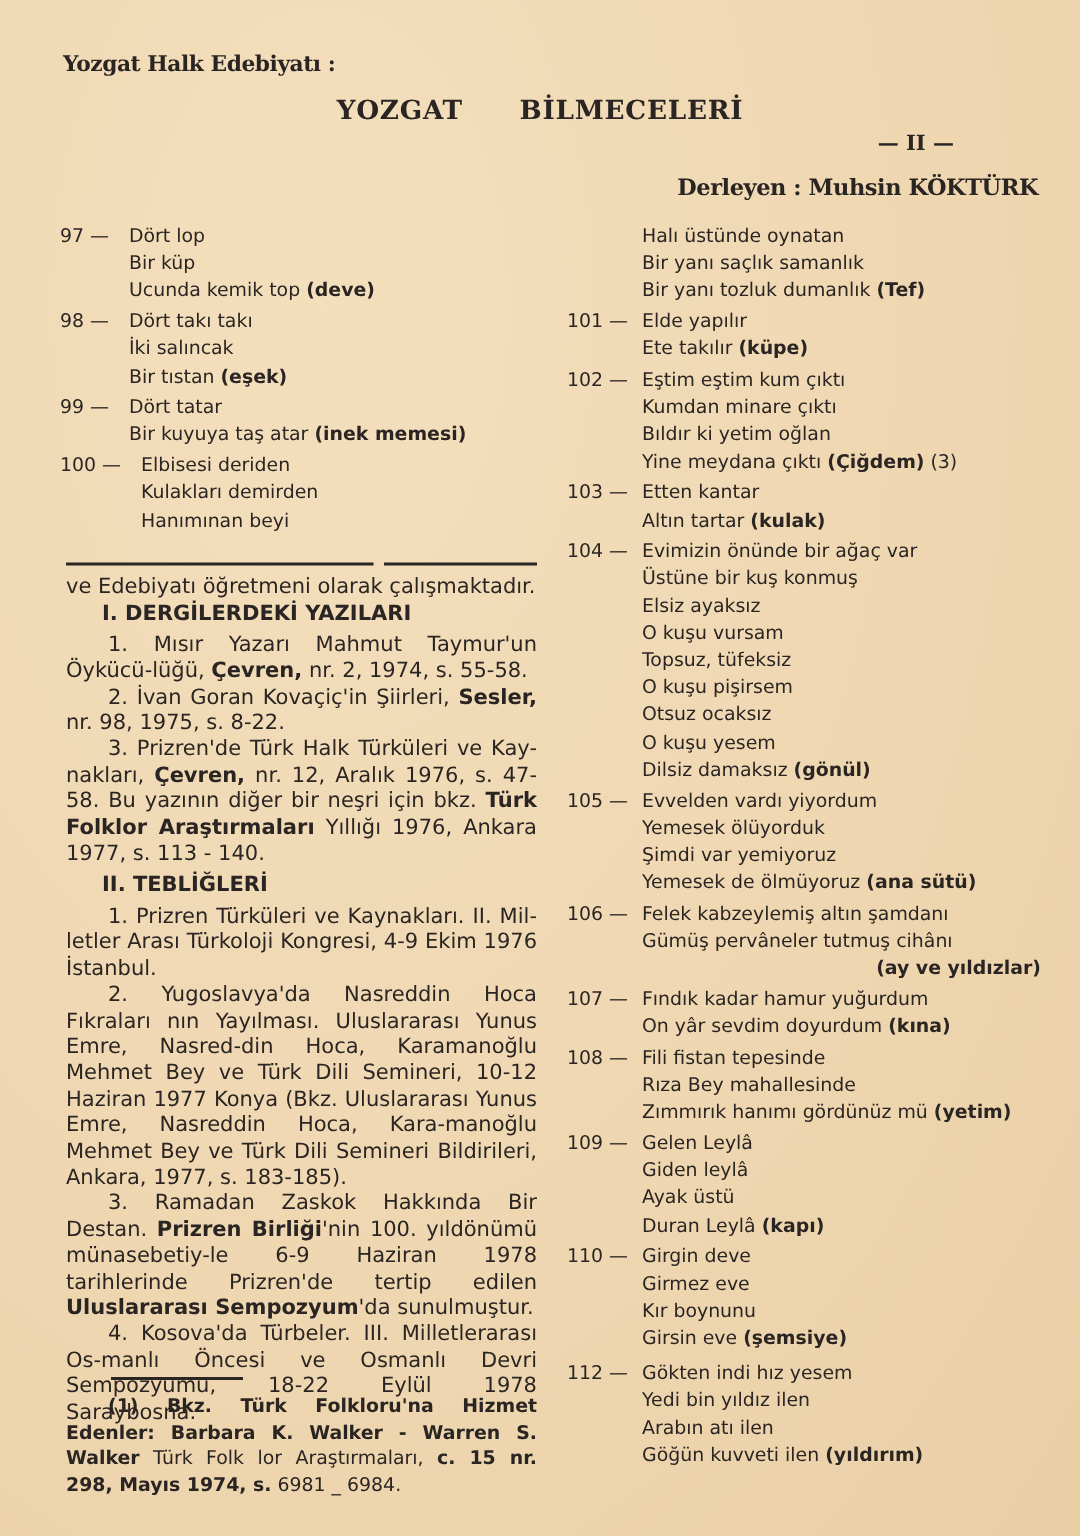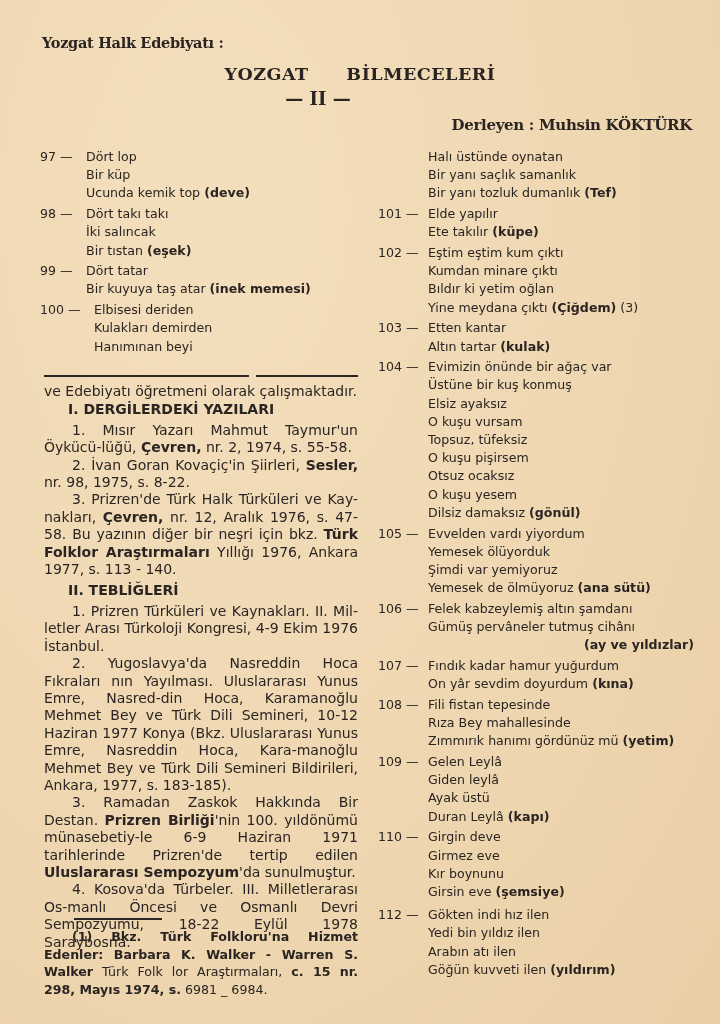--- a/index.html
+++ b/index.html
@@ -7,21 +7,21 @@
     width: 720px; height: 1024px; overflow: hidden;
     background: #f0d9b5;
     background-image: radial-gradient(ellipse at 30% 20%, #f4dfbd 0%, #eed6b0 60%, #e9cfa6 100%);
     color: #2a2522;
     position: relative;
     font-family: "DejaVu Sans", sans-serif;
   }
   .serif { font-family: "DejaVu Serif", serif; font-weight: bold; text-align: right; }
   .kicker { position: absolute; left: 42px; top: 34px; font-size: 14.5px; letter-spacing: -0.3px; }
   .title { position: absolute; left: 0; width: 720px; top: 64px; text-align: center; font-size: 17.5px; letter-spacing: 0.5px; word-spacing: 6px; }
-  .subtitle { position: absolute; left: 0; width: 636px; top: 88px; text-align: center; font-size: 18px; }
+  .subtitle { position: absolute; left: 0; width: 636px; top: 88px; font-size: 14px; }
   .byline { position: absolute; right: 28px; top: 116px; font-size: 15px; letter-spacing: -0.3px; }
 
   .col { position: absolute; font-size: 12.6px; line-height: 18.2px; }
   .riddle { position: relative; }
   .riddle .num { position: absolute; left: 0; top: 0; white-space: nowrap; }
   .riddle .lines { margin-left: 0; }
   .riddle .line { white-space: nowrap; display: block; }
   .ans { font-weight: bold; }
   .gap { height: 2.5px; }
 
@@ -106,21 +106,21 @@
   <p class="ind">
     <span>2. İvan Goran Kovaçiç'in Şiirleri, </span><b>Sesler,</b><span> nr. 98, 1975, s. 8-22.</span>
   </p>
   <p class="ind">
     <span>3. Prizren'de Türk Halk Türküleri ve Kay-nakları, </span><b>Çevren,</b><span> nr. 12, Aralık 1976, s. 47-58. Bu yazının diğer bir neşri için bkz. </span><b>Türk Folklor Araştırmaları</b><span> Yıllığı 1976, Ankara 1977, s. 113 - 140.</span>
   </p>
   <p class="h" style="margin-top:4px;">II. TEBLİĞLERİ</p>
   <p class="ind">1. Prizren Türküleri ve Kaynakları. II. Mil-letler Arası Türkoloji Kongresi, 4-9 Ekim 1976 İstanbul.</p>
   <p class="ind">2. Yugoslavya'da Nasreddin Hoca Fıkraları nın Yayılması. Uluslararası Yunus Emre, Nasred-din Hoca, Karamanoğlu Mehmet Bey ve Türk Dili Semineri, 10-12 Haziran 1977 Konya (Bkz. Uluslararası Yunus Emre, Nasreddin Hoca, Kara-manoğlu Mehmet Bey ve Türk Dili Semineri Bildirileri, Ankara, 1977, s. 183-185).</p>
   <p class="ind">
-    <span>3. Ramadan Zaskok Hakkında Bir Destan. </span><b>Prizren Birliği</b><span>'nin 100. yıldönümü münasebetiy-le 6-9 Haziran 1971 tarihlerinde Prizren'de tertip edilen </span><b>Uluslararası Sempozyum</b><span>'da sunulmuştur.</span>
+    <span>3. Ramadan Zaskok Hakkında Bir Destan. </span><b>Prizren Birliği</b><span>'nin 100. yıldönümü münasebetiy-le 6-9 Haziran 1978 tarihlerinde Prizren'de tertip edilen </span><b>Uluslararası Sempozyum</b><span>'da sunulmuştur.</span>
   </p>
   <p class="ind">4. Kosova'da Türbeler. III. Milletlerarası Os-manlı Öncesi ve Osmanlı Devri Sempozyumu, 18-22 Eylül 1978 Saraybosna.</p>
 </div>
 
 <div class="fn-rule"></div>
 <div id="footnote">
   <p class="ind"><b>(1) Bkz. Türk Folkloru'na Hizmet Edenler: Barbara K. Walker - Warren S. Walker</b><span> Türk Folk lor Araştırmaları, </span><b>c. 15 nr. 298, Mayıs 1974, s.</b><span> 6981 _ 6984.</span></p>
 </div>
 
 <div id="right-col" class="col">
@@ -227,20 +227,20 @@
           <span class="line"><span>Girmez eve</span></span>
           <span class="line"><span>Kır boynunu</span></span>
           <span class="line"><span>Girsin eve</span> <span class="ans">(şemsiye)</span></span>
         </div>
       </div>
       <div class="gap"></div>
       <div class="gap"></div>
       <div class="riddle">
         <span class="num">112 —</span>
         <div class="lines">
-          <span class="line"><span>Gökten indi hız ilen</span></span>
+          <span class="line"><span>Gökten indi hız yesem</span></span>
           <span class="line"><span>Yedi bin yıldız ilen</span></span>
           <span class="line"><span>Arabın atı ilen</span></span>
           <span class="line"><span>Göğün kuvveti ilen</span> <span class="ans">(yıldırım)</span></span>
         </div>
       </div>
     </div>
 </div>
 
 </body></html>

